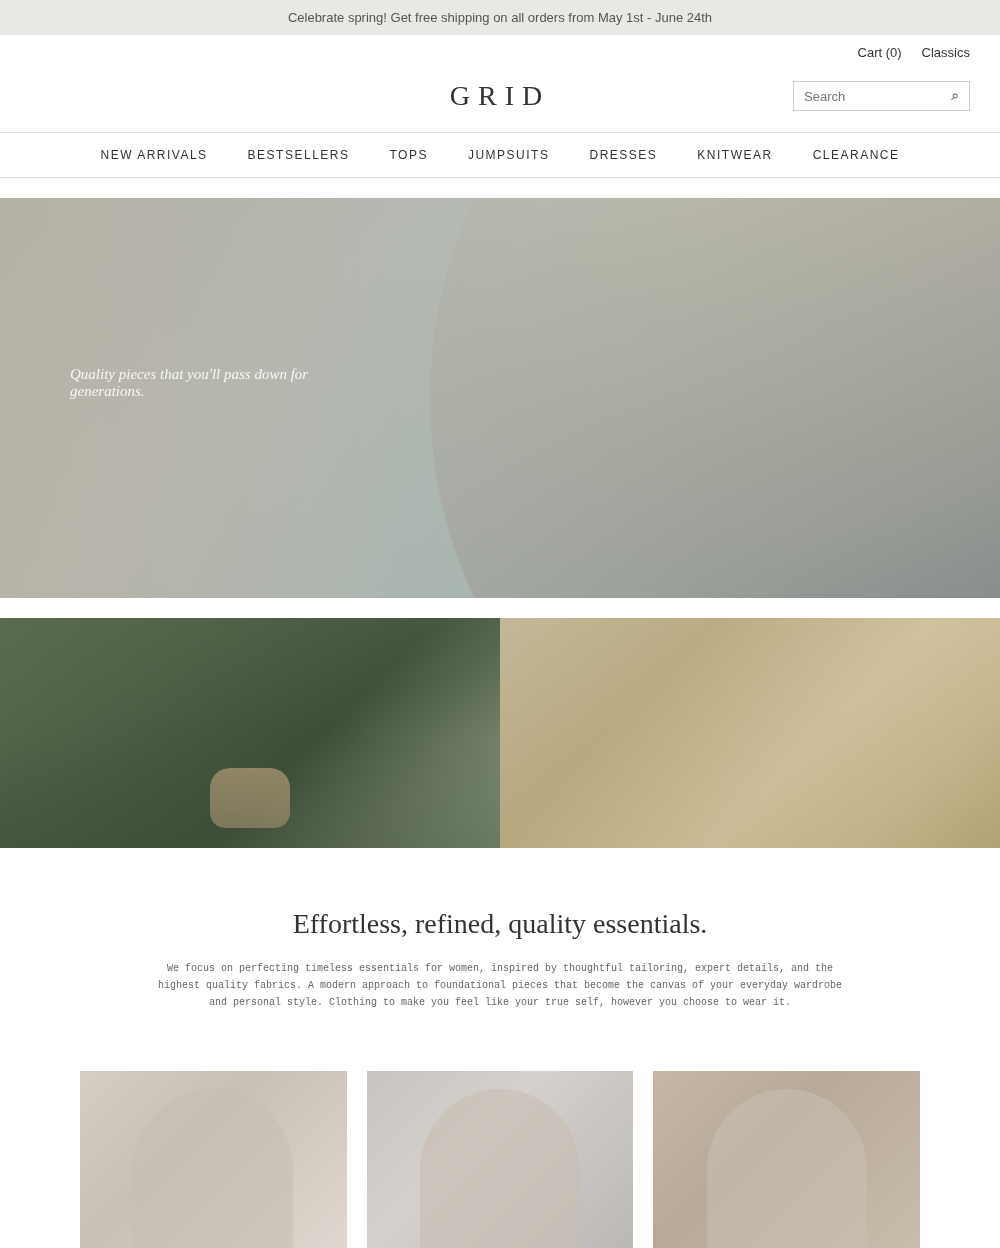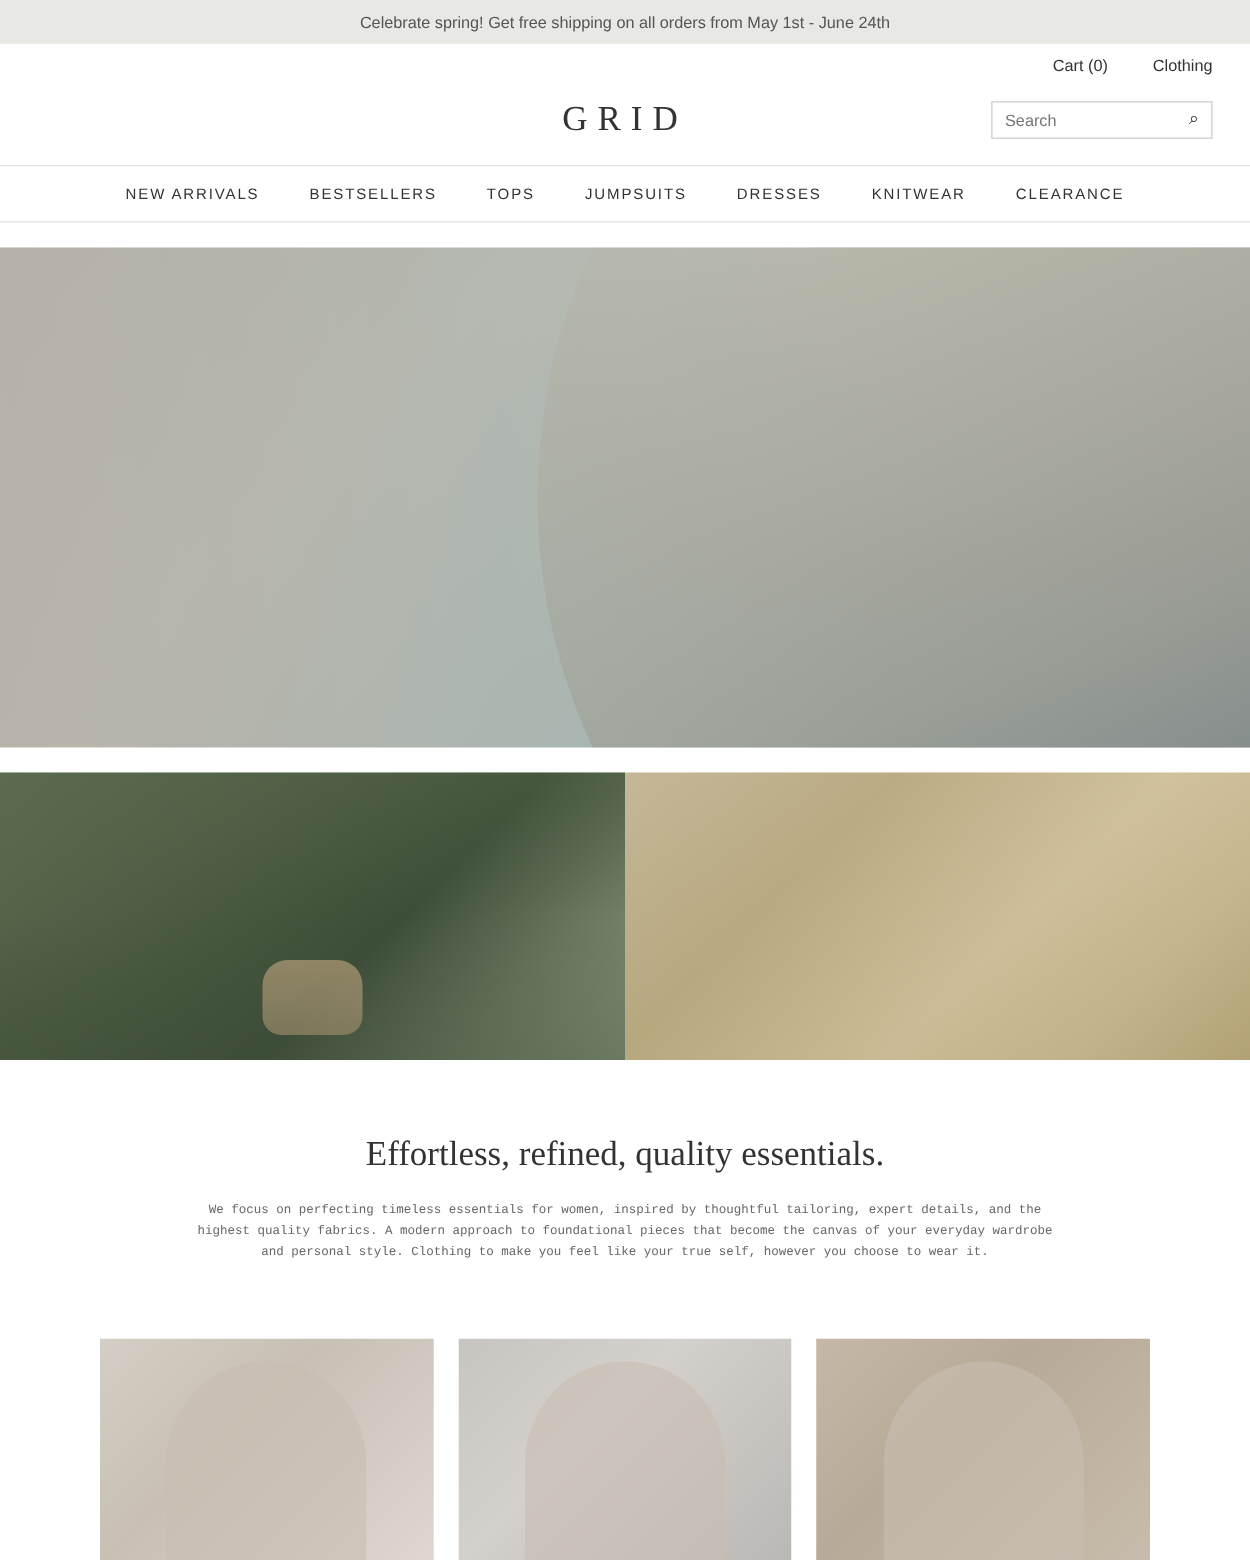--- a/index.html
+++ b/index.html
@@ -14,21 +14,21 @@
       color: #555;
       font-family: 'Arial', sans-serif;
     }
 
     
     .top-nav {
       display: flex;
       justify-content: flex-end;
       align-items: center;
       padding: 10px 30px;
-      gap: 36px;
+      gap: 20px;
       font-family: 'Arial', sans-serif;
       font-size: 13px;
       color: #333;
     }
     .top-nav a {
       text-decoration: none;
       color: #333;
       cursor: pointer;
     }
 
@@ -271,21 +271,21 @@
   </style>
 </head>
 <body>
 
 <div class="announcement-bar">
   <span>Celebrate spring! Get free shipping on all orders from May 1st - June 24th</span>
 </div>
 
 <div class="top-nav">
   <a class="cart-link">Cart (0)</a>
-  <a class="checkout-link">Clothing</a>
+  <a class="checkout-link">Classics</a>
 </div>
 
 <div class="header">
   <div class="logo">GRID</div>
   <div class="search-container">
     <input class="search-input" type="text" placeholder="Search" style="">
     <span class="search-icon">⌕</span>
   </div>
 </div>
 
@@ -297,20 +297,21 @@
   <a class="nav-item">DRESSES</a>
   <a class="nav-item">KNITWEAR</a>
   <a class="nav-item">CLEARANCE</a>
 </nav>
 
 <div class="hero">
   <div class="hero-window"></div>
   <div class="hero-figure"></div>
   <div class="hero-bg"></div>
   <div class="hero-content">
+    <p class="hero-subtitle">Quality pieces that you'll pass down for generations.</p>
   </div>
 </div>
 
 <div class="two-col">
   <div class="col-left">
     <div class="hand-detail"></div>
   </div>
   <div class="col-right"></div>
 </div>
 

